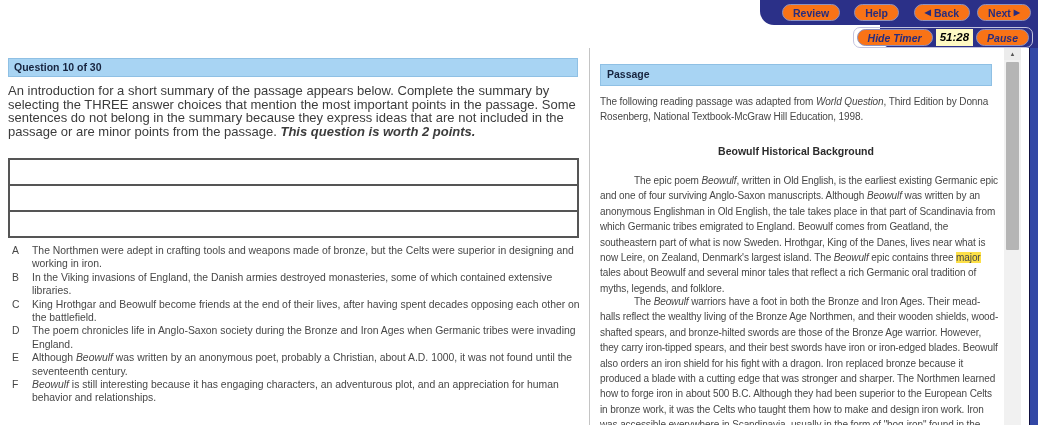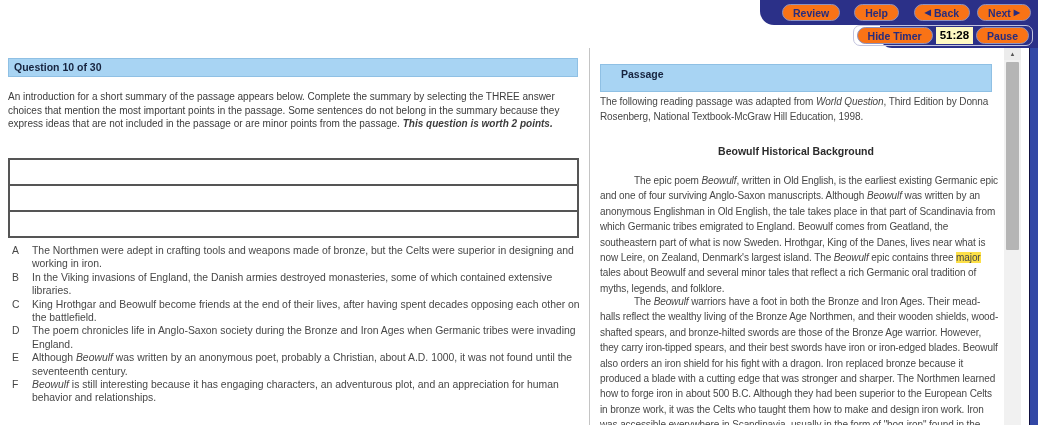--- a/index.html
+++ b/index.html
@@ -16,21 +16,21 @@
   .reg { font-size:9px; vertical-align:super; }
   .mode { position:absolute; top:29px; left:0; width:1055px; text-align:center;
           color:#1c3ea5; font-size:12px; font-weight:bold; }
 
   
   .nav-panel { position:absolute; top:0; right:0; width:278px; height:25px;
                background:#2b3088; border-bottom-left-radius:14px;
                display:flex; align-items:center; }
   .timer-panel { position:absolute; top:25px; right:0; width:158px; height:23px;
                  background:#2b3088; border-bottom-left-radius:12px;
-                 display:flex; align-items:flex-start; justify-content:flex-end; }
+                 display:flex; align-items:flex-end; justify-content:flex-end;font-style:italic; }
   .pill { background:#f97316; color:#272c7e; border:1px solid #8d92c0;
           border-radius:9px; font-size:10.5px; font-weight:bold; height:17px;
           padding:0 10px; display:inline-flex; align-items:center; gap:3px;
           white-space:nowrap; cursor:default; }
   .btn-review { margin-left:22px; }
   .btn-help   { margin-left:14px; }
   .btn-back   { margin-left:auto; }
   .btn-next   { margin-left:7px; margin-right:7px; }
   .tri { font-size:8px; line-height:1; }
   .timer-group { display:flex; align-items:center; gap:3px;
@@ -39,36 +39,36 @@
   .time-box { background:#fef9c3; color:#000; font-size:11.5px; font-weight:bold;
               padding:1px 4px; height:17px; line-height:15px; }
 
   
   .left-panel { position:absolute; top:48px; left:0; width:590px; height:377px;
                 background:#fff; border-right:1px solid #c4c4c4; }
   .sec-header { background:#a8d4f3; border:1px solid #8fc0e4;
                 font-size:10.5px; font-weight:bold; color:#16233e; }
   .q-header { position:absolute; top:10px; left:8px; width:570px; height:19px;
               line-height:17px; padding-left:5px; }
-  .q-text { position:absolute; top:42px; left:8px; width:574px;
-            font-size:10px; line-height:13.5px; color:#3c3c3c; }
+  .q-text { position:absolute; top:36px; left:8px; width:574px;
+            font-size:13px; line-height:13.5px; color:#3c3c3c; }
   .answer-table { position:absolute; top:110px; left:8px; width:571px; }
   .answer-slot { height:28px; background:#fff; border:2px solid #555; }
   .answer-slot + .answer-slot { margin-top:-2px; }
   .choices { position:absolute; top:196px; left:8px; width:578px;
              font-size:10.4px; line-height:13.4px; color:#474747; }
   .choice { display:flex; }
   .choice-letter { width:24px; flex:none; padding-left:4px; }
   .choice-text { flex:1; }
 
   
   .right-panel { position:absolute; top:48px; left:591px; width:439px; height:377px;
                  overflow:hidden; background:#fff; }
-  .p-header { position:absolute; top:16px; left:9px; width:392px; height:28px;
-              line-height:18px; padding-left:20px; }
+  .p-header { position:absolute; top:16px; left:9px; width:392px; height:22px;
+              line-height:18px; padding-left:6px; }
   .p-block { position:absolute; left:9px; width:400px; font-size:10px;
              line-height:15.4px; color:#474747; letter-spacing:-0.1px; }
   .citation { top:46px; }
   .p-title  { top:96px; width:392px; text-align:center; font-weight:bold;
               font-size:10.5px; color:#2b2b2b; letter-spacing:0; }
   .para-1 { top:125px; text-indent:34px; max-height:124px; overflow:hidden; }
   .para-2 { top:246px; text-indent:34px; }
 
   
   .seg-i  { font-style:italic; }

